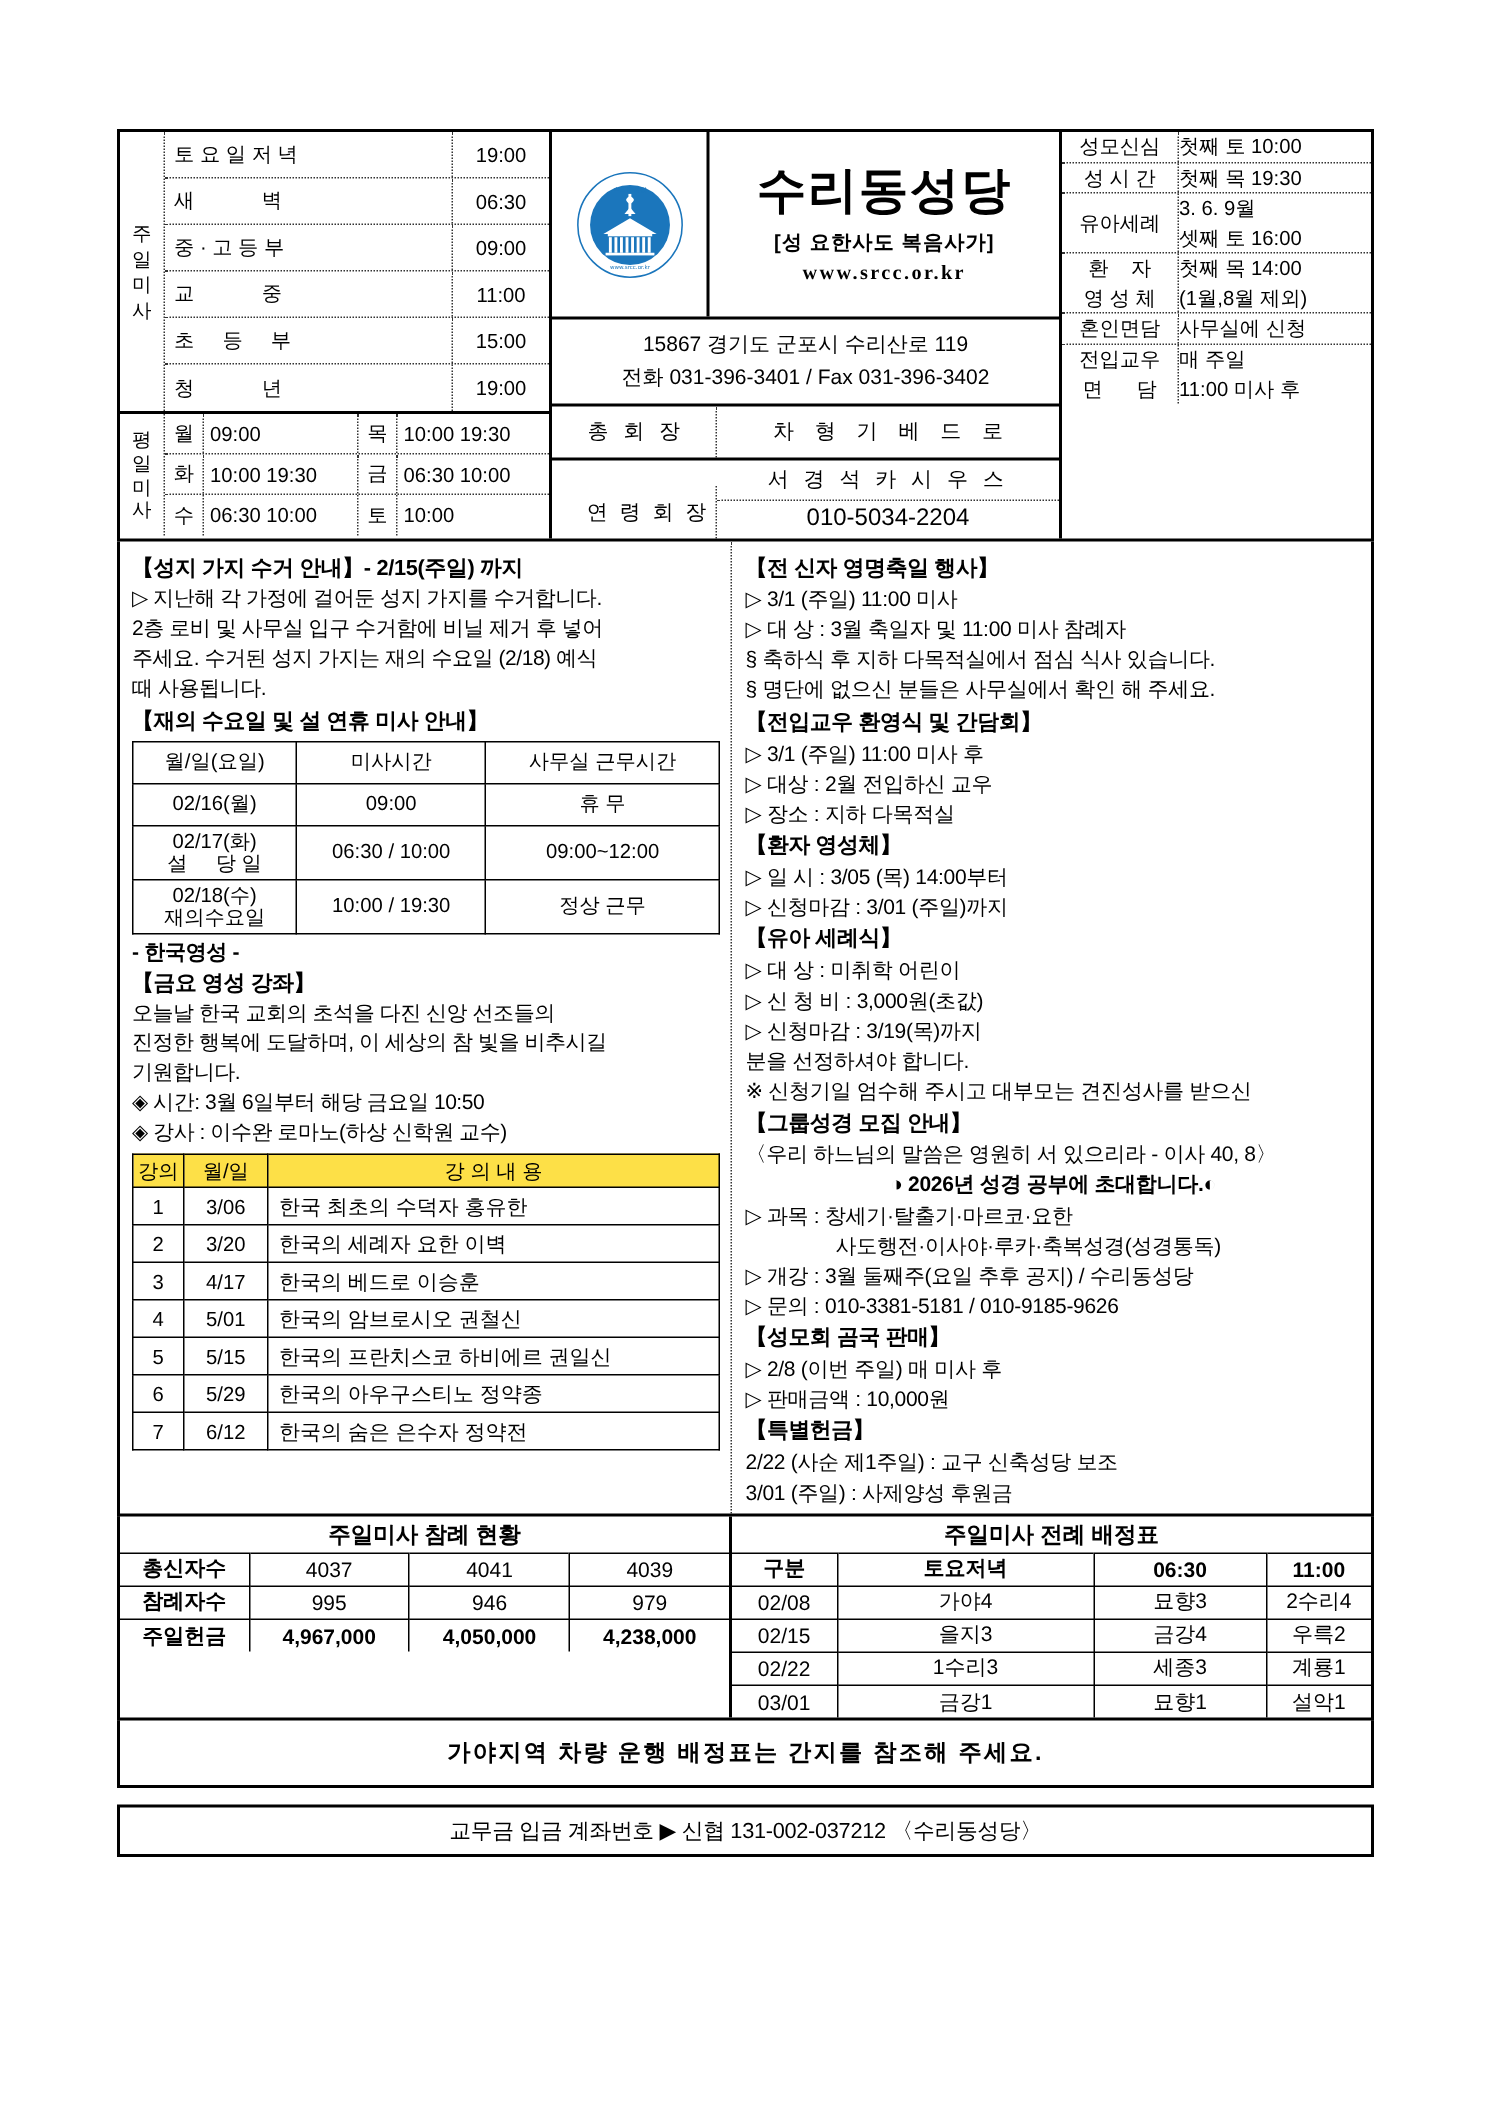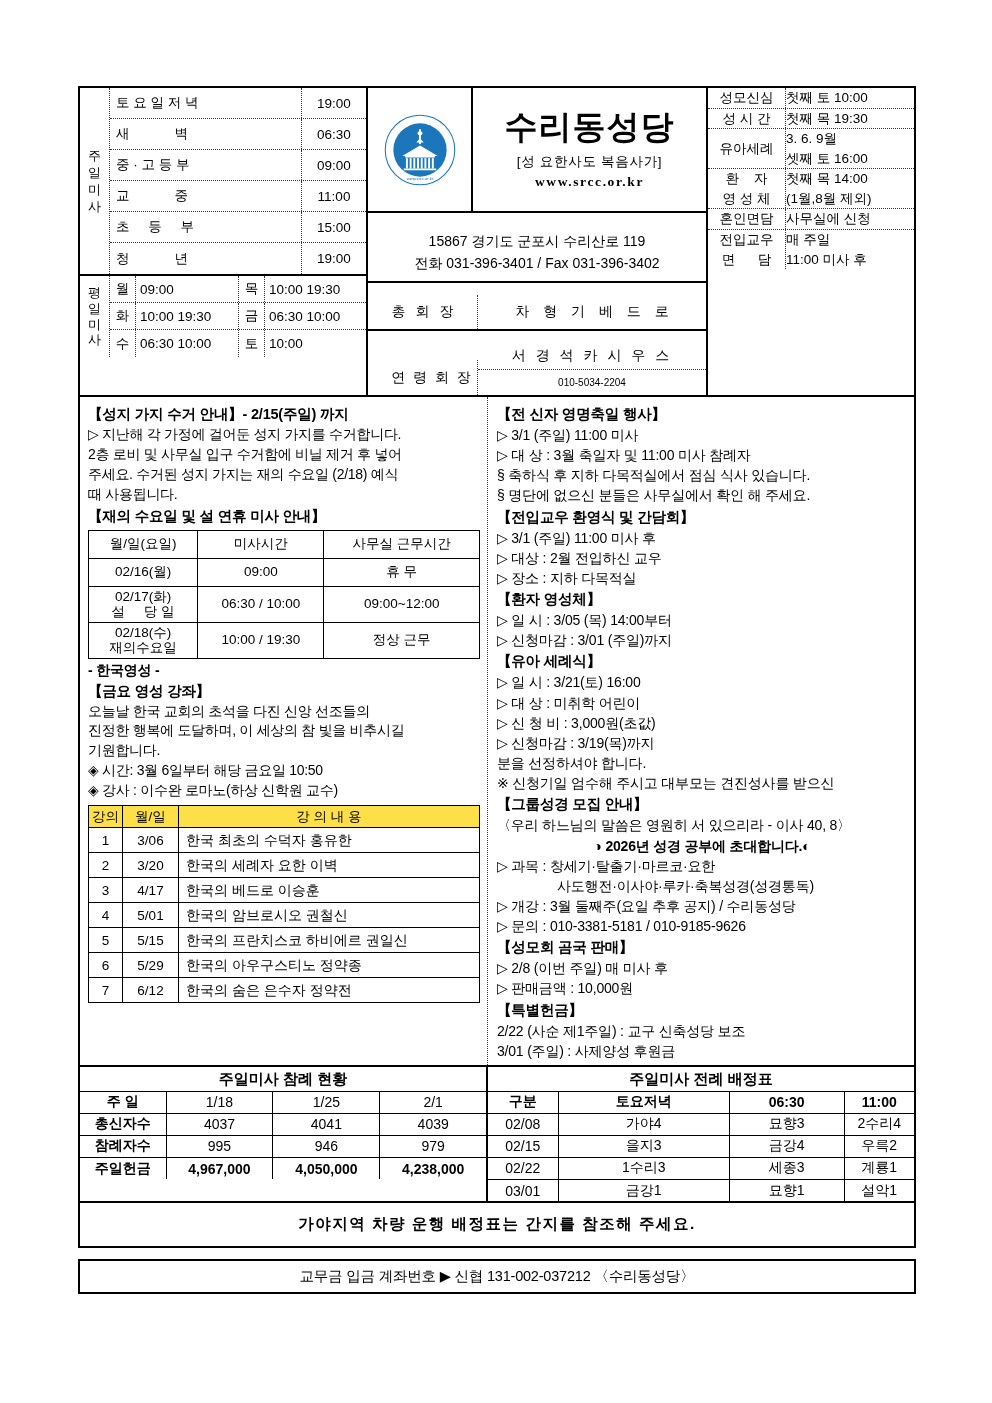--- a/index.html
+++ b/index.html
@@ -12,21 +12,21 @@
 
   .page { position: absolute; left: 78px; top: 86px; width: 838px; }
 
   
   .header {
     display: flex;
     border: 2px solid #000;
     width: 838px;
   }
   .hdr-left { width: 288px; border-right: 2px solid #000; display: flex; flex-direction: column; }
-  .hdr-mid  { width: 340px; border-right: 2px solid #000; display: flex; flex-direction: column; gap: 12px; }
+  .hdr-mid  { width: 340px; border-right: 2px solid #000; display: flex; flex-direction: column; }
   .hdr-right{ width: 206px; display: flex; flex-direction: column; }
 
   
   .sun-block { display: flex; border-bottom: 2px solid #000; }
   .sun-label {
     width: 30px; border-right: 1px dotted #333;
     display: flex; flex-direction: column; align-items: center; justify-content: center;
     font-size: 13px; line-height: 1.32; letter-spacing: 0px;
   }
   .sun-rows { flex: 1; }
@@ -55,37 +55,37 @@
 
   
   .mid-top { display: flex; height: 125px; border-bottom: 2px solid #000; }
   .logo-cell { width: 105px; border-right: 2px solid #000; display:flex; align-items:center; justify-content:center; }
   .title-cell { flex: 1; display:flex; flex-direction: column; align-items:center; justify-content:center; }
   .ch-title {
     font-size: 33px; font-weight: bold; letter-spacing: 1px;
     font-family: "DejaVu Sans", "Liberation Sans", sans-serif;
     line-height: 1.1; margin-bottom: 7px;
   }
-  .ch-sub { font-size: 13.5px; font-weight: normal; letter-spacing: 0.7px; margin-bottom: 3px; }
+  .ch-sub { font-size: 13.5px; font-weight: bold; letter-spacing: 0.7px; margin-bottom: 3px; }
   .ch-url { font-size: 13.5px; font-weight: bold; letter-spacing: 1.6px;
             font-family: "Liberation Serif", serif; }
 
   .mid-addr { height: 58px; border-bottom: 2px solid #000; display:flex; flex-direction:column;
               align-items:center; justify-content:center; font-size: 14px; line-height: 1.55; }
   .mid-row { display:flex; border-bottom: 2px solid #000; height: 36px; }
   .mid-row:last-child { border-bottom: none; }
   .mid-rk { width: 110px; border-right: 1px dotted #333; display:flex; align-items:center; justify-content:center;
             font-size: 14px; letter-spacing: 3px; padding-left:3px; }
   .mid-rv { flex:1; display:flex; align-items:center; justify-content:center; font-size: 14px; letter-spacing: 5px; padding-left:5px;}
   .mid-row2 { display:flex; height: 52px; }
   .mid-rk2 { width: 110px; border-right: 1px dotted #333; display:flex; align-items:center; justify-content:center;
              font-size: 14px; letter-spacing: 2px; padding-left:19px;margin-top:17px; }
   .mid-rv2 { flex:1; display:flex; flex-direction:column; }
   .mid-rv2 .a { flex:1; display:flex; align-items:center; justify-content:center; font-size:14px; letter-spacing:3px; border-bottom: 1px dotted #333;}
-  .mid-rv2 .b { flex:1; display:flex; align-items:center; justify-content:center; font-size:10px; }
+  .mid-rv2 .b { flex:1; display:flex; align-items:center; justify-content:center; font-size:16px; }
 
   
   .r-row { display:flex; border-bottom: 1px dotted #333; }
   .r-row:last-child { border-bottom: none; }
   .r-k { width: 78px; border-right: 1px dotted #333; display:flex; flex-direction:column;
          align-items:center; justify-content:center; font-size:13.5px; line-height:1.45; }
   .r-v { flex:1; display:flex; flex-direction:column; align-items:flex-start; justify-content:center;
          font-size:13.5px; line-height:1.45; }
   .r-k span, .r-v span { display:block; white-space: pre; }
 
@@ -428,21 +428,20 @@
       <div class="sec-h">【전입교우 환영식 및 간담회】</div>
       <div class="bul">▷ 3/1 (주일) 11:00 미사 후</div>
       <div class="bul">▷ 대상 : 2월 전입하신 교우</div>
       <div class="bul">▷ 장소 : 지하 다목적실</div>
 
       <div class="sec-h">【환자 영성체】</div>
       <div class="bul">▷ 일     시 : 3/05 (목) 14:00부터</div>
       <div class="bul">▷ 신청마감 : 3/01 (주일)까지</div>
 
       <div class="sec-h">【유아 세례식】</div>
-      <div class="bul">▷ 일     시 : 3/21(토) 16:00</div>
       <div class="bul">▷ 대     상 : 미취학 어린이</div>
       <div class="bul">▷ 신 청 비 : 3,000원(초값)</div>
       <div class="bul">▷ 신청마감 : 3/19(목)까지</div>
       <div class="bul">분을 선정하셔야 합니다.</div>
       <div class="bul">※ 신청기일 엄수해 주시고 대부모는 견진성사를 받으신</div>
 
       <div class="sec-h">【그룹성경 모집 안내】</div>
       <div class="bul">〈우리 하느님의 말씀은 영원히 서 있으리라 - 이사 40, 8〉</div>
       <div class="bul" style="text-align:center;font-weight:bold">◑ 2026년 성경 공부에 초대합니다.◐</div>
       <div class="bul">▷ 과목 : 창세기·탈출기·마르코·요한</div>
@@ -459,26 +458,20 @@
       <div class="bul">3/01 (주일) : 사제양성 후원금</div>
     </div>
   </div>
 
   <div class="stats">
     <div class="stats-l">
       <div class="stats-title">주일미사 참례 현황</div>
       <table class="stbl">
           <tbody id="att-body">
             <tr>
-              <td class="hd" style="width: 86px;">주 일</td>
-              <td>1/18</td>
-              <td>1/25</td>
-              <td>2/1</td>
-            </tr>
-            <tr>
               <td class="hd" style="width: 86px;">총신자수</td>
               <td>4037</td>
               <td>4041</td>
               <td>4039</td>
             </tr>
             <tr>
               <td class="hd" style="width: 86px;">참례자수</td>
               <td>995</td>
               <td>946</td>
               <td>979</td>

